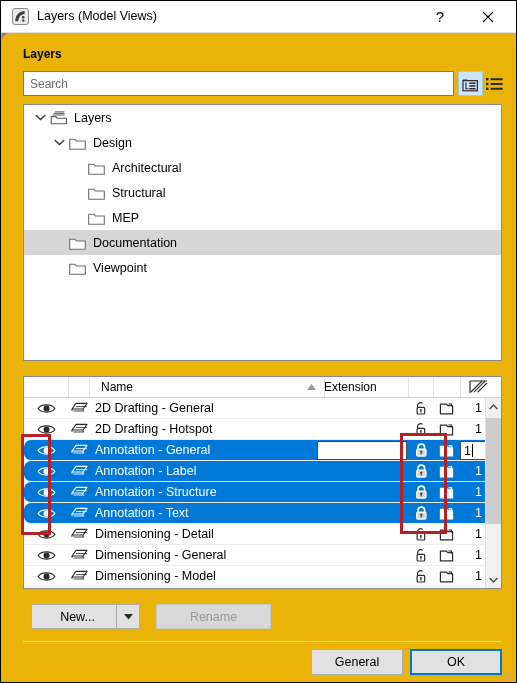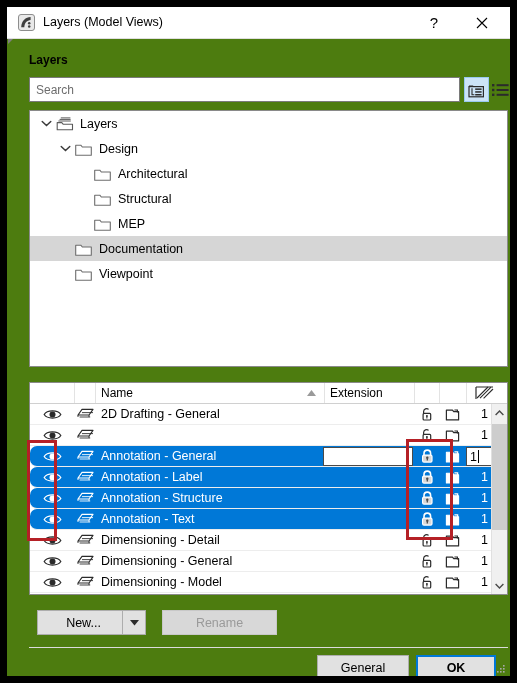--- a/index.html
+++ b/index.html
@@ -7,22 +7,22 @@
     padding: 0;
     background: #ffffff;
   }
   body {
     font-family: "Liberation Sans", sans-serif;
   }
   #app {
     position: relative;
     width: 517px;
     height: 683px;
-    background: #4d7c0f;
-    border: 7px solid #000000;
+    background: #eab308;
+    border: 1px solid #000000;
     box-sizing: border-box;
     overflow: hidden;
     font-size: 12px;
     color: #000000;
   }
 
   
   .titlebar {
     position: absolute;
     left: 0; top: 0;
@@ -293,21 +293,21 @@
   }
   #btn-rename { left: 155px; top: 603px; width: 115px; height: 25px; }
   #btn-delete { left: 285px; top: 603px; width: 110px; height: 25px; }
 
   .footer-sep {
     position: absolute;
     left: 22px; top: 640px; width: 479px; height: 1px;
     background: #dcdcdc;
   }
   #btn-cancel { left: 310px; top: 648px; width: 92px; height: 26px; }
-  #btn-ok { left: 409px; top: 648px; width: 80px; height: 26px; font-weight: bold; }
+  #btn-ok { left: 409px; top: 648px; width: 92px; height: 26px; }
 
   .grip {
     position: absolute;
     right: 4px; bottom: 3px;
     width: 10px; height: 10px;
   }
 </style>
 </head>
 <body>
 
@@ -440,21 +440,21 @@
           </svg>
         </span>
         <span class="tree-label">Viewpoint</span>
       </div>
     </div>
 
   <div class="list-panel">
     <div class="list-header">
       <div class="hcell" style="left:0;width:45px;"></div>
       <div class="hcell" style="left:45px;width:21px;"></div>
-      <div class="hcell" style="left:66px;width:229px;text-align:right;">
+      <div class="hcell" style="left:72px;width:229px;text-align:right;">
         <span>Name</span>
         <svg style="position:absolute;right:8px;top:7px;" width="9" height="6" viewBox="0 0 9 6">
           <path d="M4.5 0 L9 6 L0 6 Z" fill="#9a9a9a"></path>
         </svg>
       </div>
       <div class="hcell" style="left:295px;width:90px;">
         <span>Extension</span>
       </div>
       <div class="hcell" style="left:385px;width:25px;"></div>
       <div class="hcell" style="left:410px;width:27px;"></div>
@@ -507,20 +507,21 @@
             </svg>
           </div>
           <div class="cell c-solid">
             <svg width="17" height="13" viewBox="0 0 17 13">
               <path d="M5 1.4 H16 L12 7 H1 Z" fill="none" stroke="#2b2b2b" stroke-width="1.15" stroke-linejoin="round"></path>
               <path d="M5 4.6 H16" stroke="#2b2b2b" stroke-width="1.05" opacity="0.85"></path>
               <path d="M2.6 9 H13.2" stroke="#2b2b2b" stroke-width="1.05" opacity="0.85"></path>
               <path d="M1 7 v2 M12 7 v2" stroke="#2b2b2b" stroke-width="1.05" opacity="0.85"></path>
             </svg>
           </div>
+          <div class="cell c-name">2D Drafting - Hotspot</div>
           <div class="cell c-ext"></div>
           <div class="cell c-lock">
             <svg width="15" height="15" viewBox="0 0 15 15">
               <path d="M3.6 6.4 V4.5 a3.0 3.0 0 0 1 5.0 -2.1" fill="none" stroke="#2b2b2b" stroke-width="1.2"></path>
               <rect x="3.1" y="6.4" width="7.6" height="6.6" rx="1" fill="none" stroke="#2b2b2b" stroke-width="1.2"></rect>
               <circle cx="6.9" cy="9.0" r="0.95" fill="#2b2b2b"></circle>
               <path d="M6.9 9.6 v1.8" stroke="#2b2b2b" stroke-width="1.05"></path>
             </svg>
           </div>
           <div class="cell c-copy">

